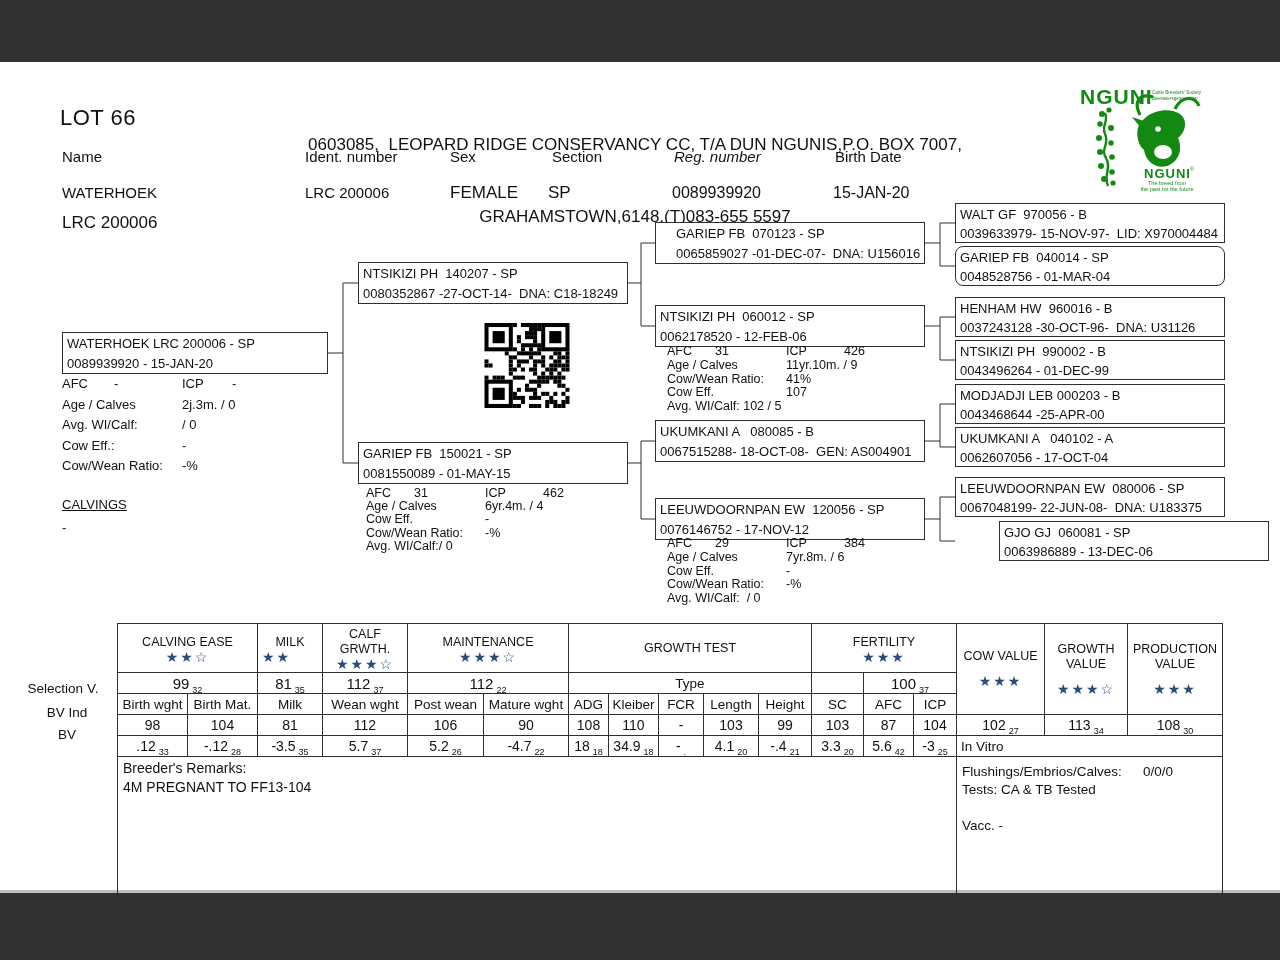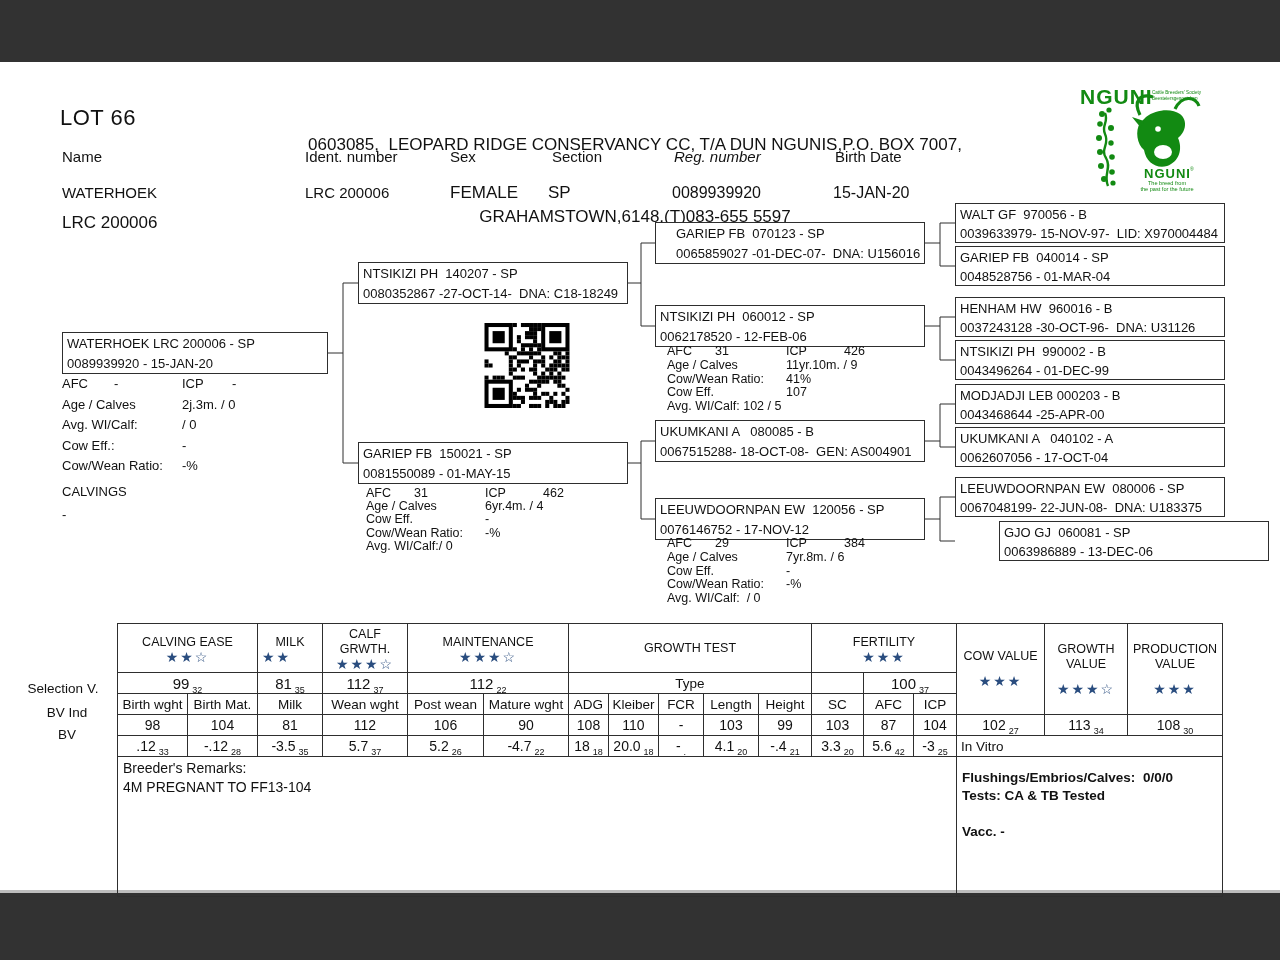--- a/index.html
+++ b/index.html
@@ -42,21 +42,21 @@
   .grp.nostars .t {padding-top:0;}
   .stars {color:#2a4d7f; font-size:14px; letter-spacing:2px; line-height:15px;}
   .vgrp {font-size:12.5px; line-height:15px;}
   .vgrp .stars {margin-top:10px;}
   .selv {font-size:15px;}
   .colh {font-size:13.5px;}
   .val {font-size:14px;}
   .sub {font-size:9px; position:relative; top:4px; margin-left:3px;}
   .invitro {text-align:left !important; font-size:13.5px; padding-left:4px !important;}
   .remarks {text-align:left !important; vertical-align:top !important; font-size:14px; line-height:19px; padding:2px 5px !important;}
-  .flush {text-align:left !important; vertical-align:top !important; font-size:13.5px; line-height:18px; padding:12px 5px !important;font-weight:bold;}
+  .flush {text-align:left !important; vertical-align:top !important; font-size:13.5px; line-height:18px; padding:6px 5px !important;}
   .flushline {display:flex;}
   .flushline .fv {margin-left:auto; margin-right:44px;}
   .rowlab {position:absolute; font-size:13.5px;}
 
   
   .logo {position:absolute; left:1078px; top:86px; width:134px; height:108px;}
   svg text {font-family:"Liberation Sans", sans-serif;}
 </style>
 </head>
 <body>
@@ -159,21 +159,21 @@
     <div>0067515288- 18-OCT-08-  GEN: AS004901</div>
   </div>
   <div class="pbox" style="left:655px; top:498px;">
     <div>LEEUWDOORNPAN EW  120056 - SP</div>
     <div>0076146752 - 17-NOV-12</div>
   </div>
   <div class="pbox small" style="left:955px; top:203px;">
     <div>WALT GF  970056 - B</div>
     <div>0039633979- 15-NOV-97-  LID: X970004484</div>
   </div>
-  <div class="pbox small" style="left:955px; top:246px;">
+  <div class="pbox small" style="left:955px; top:246px;border-radius:8px;">
     <div>GARIEP FB  040014 - SP</div>
     <div>0048528756 - 01-MAR-04</div>
   </div>
   <div class="pbox small" style="left:955px; top:297px;">
     <div>HENHAM HW  960016 - B</div>
     <div>0037243128 -30-OCT-96-  DNA: U31126</div>
   </div>
   <div class="pbox small" style="left:955px; top:340px;">
     <div>NTSIKIZI PH  990002 - B</div>
     <div>0043496264 - 01-DEC-99</div>
@@ -364,21 +364,21 @@
         <span>/ 0</span>
       </div>
     <div class="r2">
         <span>Cow Eff.:</span>
         <span>-</span>
       </div>
     <div class="r2">
         <span>Cow/Wean Ratio:</span>
         <span>-%</span>
       </div>
-    <div style="margin-top:5px;">CALVINGS</div>
+    <div style="margin-top:18px;text-decoration:underline;">CALVINGS</div>
     <div style="margin-top:3px;">-</div>
   </div>
 
   <div class="stat stat-sm" style="left:366px; top:487px; width:262px;">
     <div class="r4">
       <span>AFC</span>
       <span>31</span>
       <span>ICP</span>
       <span>462</span>
     </div>
@@ -548,21 +548,21 @@
       <td class="val"><span>108</span><span class="sub">30</span></td>
     </tr>
     <tr style="height:21px;">
       <td class="val"><span>.12</span><span class="sub">33</span></td>
       <td class="val"><span>-.12</span><span class="sub">28</span></td>
       <td class="val"><span>-3.5</span><span class="sub">35</span></td>
       <td class="val"><span>5.7</span><span class="sub">37</span></td>
       <td class="val"><span>5.2</span><span class="sub">26</span></td>
       <td class="val"><span>-4.7</span><span class="sub">22</span></td>
       <td class="val"><span>18</span><span class="sub">18</span></td>
-      <td class="val"><span>20.0</span><span class="sub">18</span></td>
+      <td class="val"><span>34.9</span><span class="sub">18</span></td>
       <td class="val"><span>-</span><span class="sub">.</span></td>
       <td class="val"><span>4.1</span><span class="sub">20</span></td>
       <td class="val"><span>-.4</span><span class="sub">21</span></td>
       <td class="val"><span>3.3</span><span class="sub">20</span></td>
       <td class="val"><span>5.6</span><span class="sub">42</span></td>
       <td class="val"><span>-3</span><span class="sub">25</span></td>
       <td colspan="3" class="invitro">In Vitro</td>
     </tr>
     <tr style="height:140px;">
       <td colspan="14" class="remarks">

